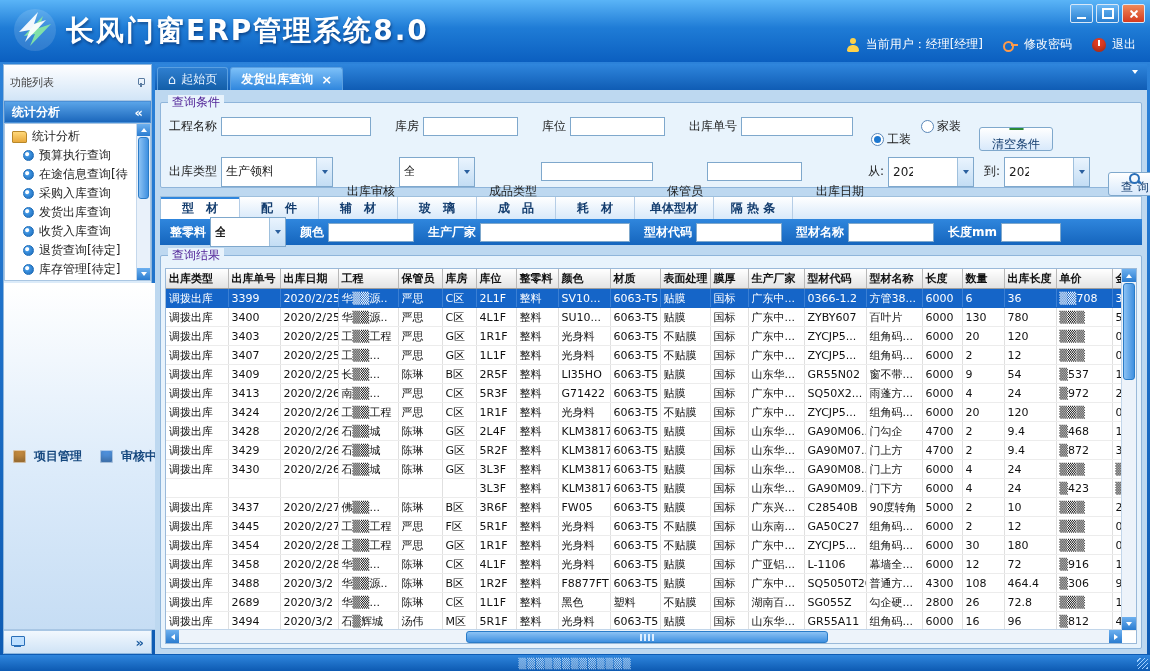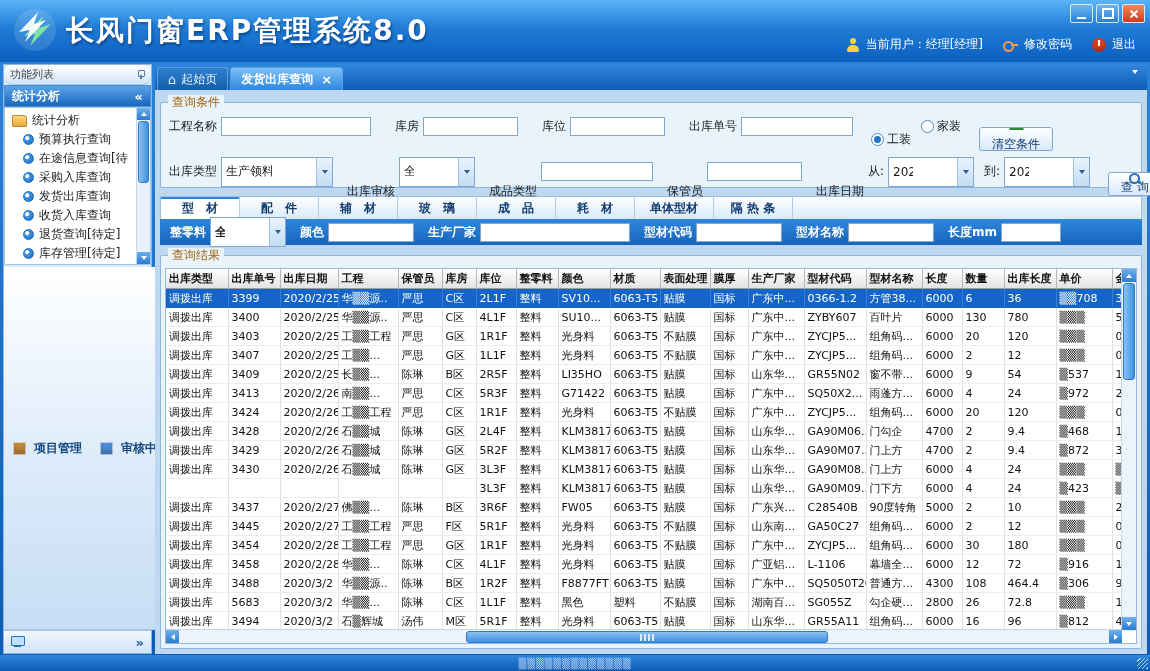--- a/index.html
+++ b/index.html
@@ -28,21 +28,21 @@
   .key-icon::after{content:"";position:absolute;left:8px;top:6px;width:7px;height:2px;background:#ff9a4a;box-shadow:4px 2px 0 -1px #ff9a4a;}
   .power-icon{position:relative;width:14px;height:14px;border-radius:50%;background:#e03c22;box-shadow:inset 0 -3px 4px rgba(0,0,0,.25);}
   .power-icon::after{content:"";position:absolute;left:6px;top:2px;width:2px;height:6px;background:#fff;}
   .linkish{cursor:pointer;}
 
   
   .app-body{position:absolute;top:64px;left:3px;right:3px;bottom:17px;display:flex;gap:3px;}
 
   
   .sidebar{width:147px;background:#dcebf9;border:1px solid #8fb7dd;display:flex;flex-direction:column;min-height:0;}
-  .sb-title{height:19px;background:linear-gradient(#fefeff,#d2e5f7);border-bottom:1px solid #aac6e2;color:#444;font-size:11px;display:flex;align-items:center;justify-content:space-between;padding:0 6px;flex:none;border-radius:8px;}
+  .sb-title{height:19px;background:linear-gradient(#fefeff,#d2e5f7);border-bottom:1px solid #aac6e2;color:#444;font-size:11px;display:flex;align-items:center;justify-content:space-between;padding:8px 6px;flex:none;}
   .pin-icon{width:9px;height:9px;position:relative;}
   .pin-icon::before{content:"";position:absolute;left:2px;top:0;width:5px;height:5px;border:1.5px solid #5a7ba0;border-radius:1px;}
   .pin-icon::after{content:"";position:absolute;left:4px;top:5px;width:1.5px;height:4px;background:#5a7ba0;}
   .sb-section{height:20px;background:linear-gradient(#5aa4e8,#1b67bc);border:1px solid #4a90d8;color:#fff;font-weight:bold;font-size:12px;display:flex;align-items:center;justify-content:space-between;padding:0 7px;flex:none;cursor:pointer;}
   .sb-section .collapse{font-size:13px;font-weight:bold;}
   .tree{height:150px;flex:none;background:#fff;border:1px solid #aac6e2;position:relative;overflow:hidden;padding:3px 15px 3px 7px;}
   .tree-root{display:flex;align-items:center;gap:5px;font-size:12px;color:#222;height:19px;}
   .tree-root-icon{width:13px;height:10px;background:linear-gradient(#ffd87a,#e8a93c);border:1px solid #b8882a;border-radius:1px 3px 1px 1px;flex:none;}
   .tree-item{display:flex;align-items:center;gap:5px;font-size:12px;color:#222;height:19px;padding-left:11px;white-space:nowrap;cursor:pointer;}
   .tree-bullet{width:9px;height:9px;border-radius:50%;border:1px solid #1f6db8;background:radial-gradient(circle at 35% 35%,#ffffff 0 1.5px,#3f96e4 2.5px,#1a66b4);flex:none;}
@@ -67,21 +67,21 @@
   .main{flex:1;display:flex;flex-direction:column;min-width:0;min-height:0;}
   .tabbar{height:24px;flex:none;background:linear-gradient(#2f86dd,#0f5cb4);display:flex;align-items:flex-end;gap:2px;padding:2px 2px 0 2px;position:relative;}
   .tab{height:22px;display:flex;align-items:center;gap:5px;padding:0 10px;font-size:12px;color:#e8f3ff;background:linear-gradient(#2f7fd0,#135ea8);border:1px solid #5a9fe0;border-bottom:none;border-radius:3px 3px 0 0;cursor:pointer;white-space:nowrap;}
   .tab.active{background:linear-gradient(#7cc0f8,#2f86dd);color:#fff;font-weight:bold;}
   .home-glyph{font-size:13px;line-height:1;}
   .tab-close{font-size:13px;font-weight:bold;margin-left:3px;cursor:pointer;}
   .tab-dd{position:absolute;right:9px;top:10px;cursor:pointer;}
   .content{flex:1;background:#bdd8f0;padding:6px 5px 5px 5px;display:flex;flex-direction:column;min-height:0;}
 
   .groupbox{position:relative;border:1px solid #8fb5da;background:#e8f3fc;border-radius:2px;}
-  .gb-title{position:absolute;top:-8px;left:7px;background:#e8f3fc;padding:0 4px;font-size:12px;color:#a16207;line-height:14px;}
+  .gb-title{position:absolute;top:-8px;left:7px;background:#e8f3fc;padding:0 4px;font-size:12px;color:#4c1d95;line-height:14px;}
 
   .query-box{margin-top:6px;height:68px;flex:none;padding:12px 8px 4px 8px;display:flex;flex-direction:column;justify-content:space-between;}
   .form-row{display:flex;align-items:center;height:23px;font-size:12px;color:#1a1a1a;white-space:nowrap;}
   .form-row label{margin-right:4px;}
   .ml10{margin-left:10px;} .ml14{margin-left:14px;margin-top:40px;} .ml18{margin-left:18px;margin-top:25px;} .ml24{margin-left:24px;}
   .tb{height:19px;border:1px solid #7fa8cc;background:#fff;font-size:12px;padding:0 3px;font-family:inherit;box-sizing:border-box;}
   .w60{width:60px;} .w76{width:76px;} .w86{width:86px;} .w95{width:95px;} .w112{width:112px;} .w150{width:150px;}
   .combo{height:30px;border:1px solid #7fa8cc;background:#fff;display:flex;align-items:center;font-size:12px;padding-left:4px;box-sizing:border-box;cursor:pointer;gap:44px;}
   .combo .combo-text{overflow:hidden;white-space:nowrap;flex:1;}
   .combo .arrow{margin-left:auto;width:15px;align-self:stretch;background:linear-gradient(#eaf4fe,#c3ddf4);border-left:1px solid #9fc0dd;display:flex;align-items:center;justify-content:center;flex:none;}
@@ -769,21 +769,21 @@
                     <td>SQ5050T20</td>
                     <td>普通方...</td>
                     <td>4300</td>
                     <td>108</td>
                     <td>464.4</td>
                     <td>▒306</td>
                     <td>998</td>
                   </tr>
                   <tr>
                     <td>调拨出库</td>
-                    <td>5683</td>
+                    <td>2689</td>
                     <td>2020/3/2</td>
                     <td>华▒▒...</td>
                     <td>陈琳</td>
                     <td>C区</td>
                     <td>1L1F</td>
                     <td>整料</td>
                     <td>黑色</td>
                     <td>塑料</td>
                     <td>不贴膜</td>
                     <td>国标</td>

